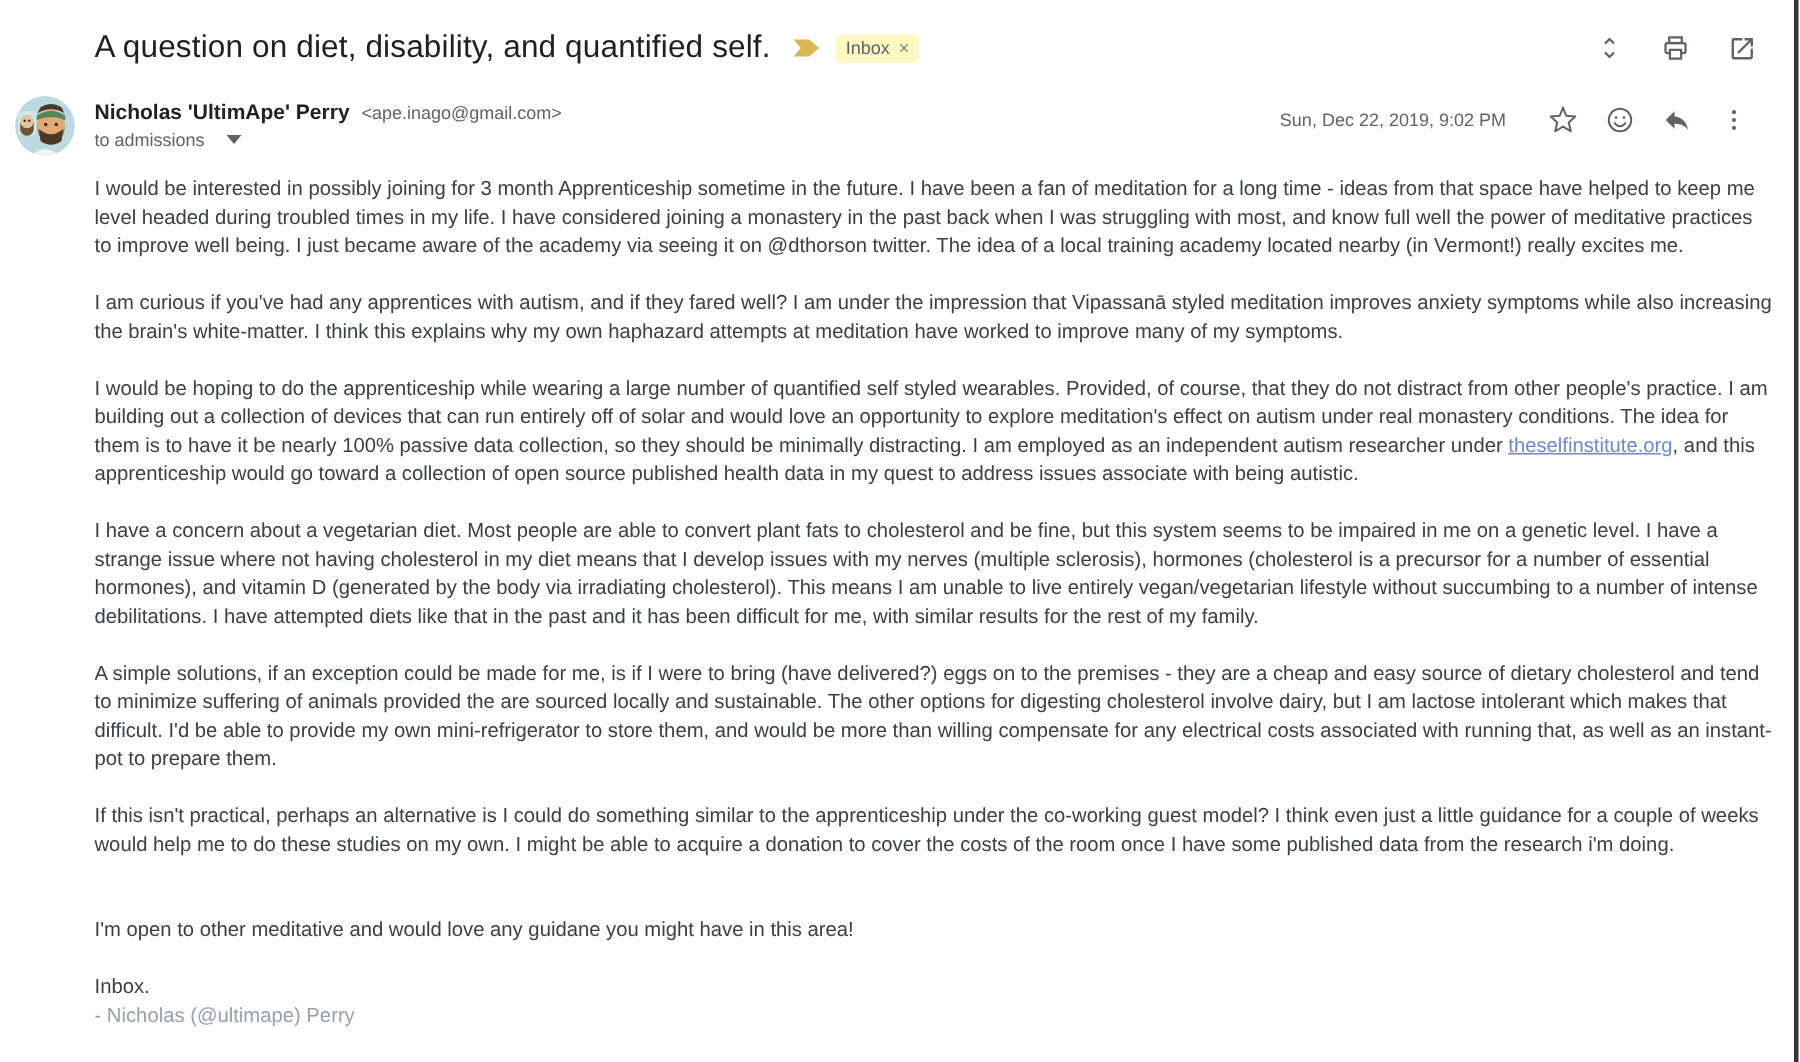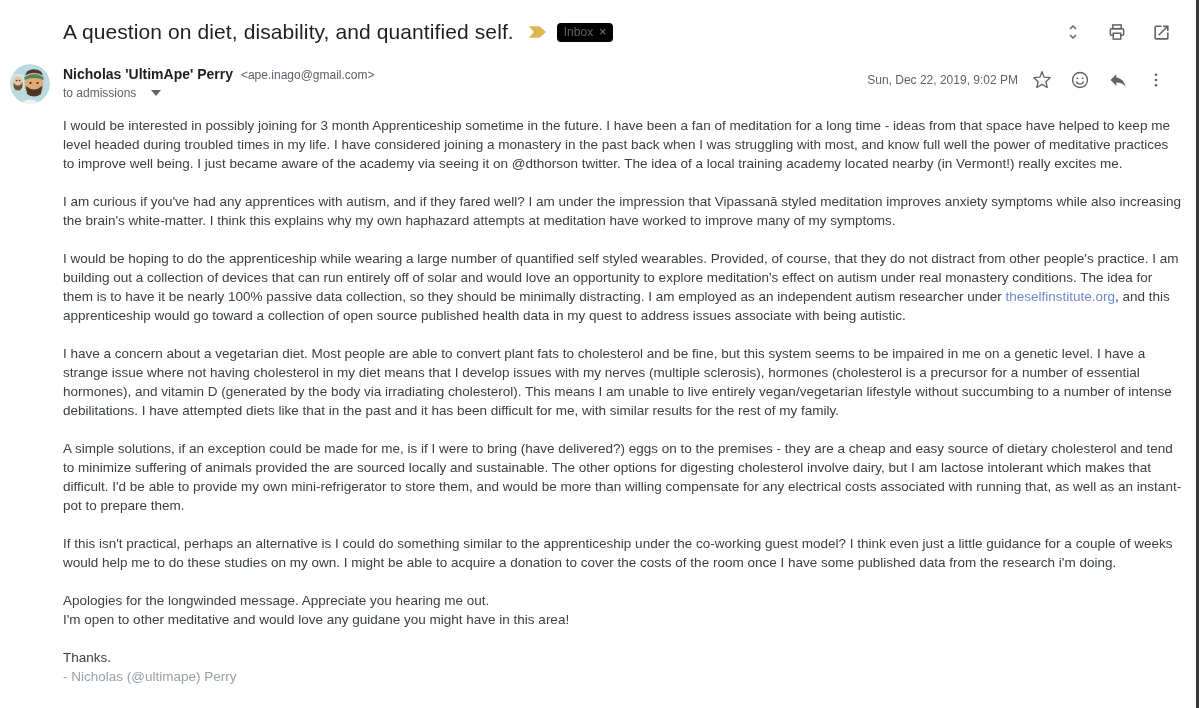--- a/index.html
+++ b/index.html
@@ -6,44 +6,44 @@
   html,body { background:#fff; }
   .app {
     position:relative; width:1200px; height:708px; background:#fff;
     font-family:"Liberation Sans", sans-serif; color:#202124; overflow:hidden;
   }
   
   .subject-row { position:absolute; left:63px; top:20px; right:70px;
     display:flex; align-items:center; gap:10px; }
   .subject { font-size:21px; font-weight:400; color:#1f1f1f; letter-spacing:.1px; white-space:nowrap; }
   .imp-marker { width:19px; height:14px; margin-left:4px; flex:0 0 auto; }
-  .label-chip { display:inline-flex; align-items:center; gap:6px; background:#000000;
+  .label-chip { display:inline-flex; align-items:center; gap:6px; background:#fef9c3;
     border-radius:4px; padding:2px 7px; font-size:12px; color:#5f6368; cursor:default; height:19px; }
   .label-x { font-size:12px; color:#80868b; cursor:pointer; line-height:1; }
   .subject-actions { position:absolute; right:25px; top:18px; display:flex; gap:16px; }
   .icon-btn { width:28px; height:28px; border:none; background:transparent; display:flex;
     align-items:center; justify-content:center; cursor:pointer; border-radius:50%; padding:0; }
   .icon-btn svg { display:block; }
   
   .msg-header { position:absolute; left:10px; top:64px; right:16px; display:flex; }
   .avatar { width:40px; height:40px; border-radius:50%; overflow:hidden; flex:0 0 auto; cursor:pointer; }
   .sender-block { margin-left:13px; padding-top:2px; }
   .sender-line { font-size:14px; }
   .sender-name { font-weight:bold; color:#202124; }
   .sender-email { font-size:12px; color:#5f6368; margin-left:4px; }
   .recipient-row { margin-top:4px; font-size:12px; color:#5f6368; display:flex; align-items:center;
     gap:15px; cursor:pointer; width:max-content; }
   .header-right { position:absolute; right:14px; top:2px; display:flex; align-items:center; }
-  .date { font-size:12px; color:#5f6368; white-space:nowrap; }
+  .date { font-size:12px; color:#5f6368; margin-right:14px; white-space:nowrap; }
   .header-right .icon-btn { margin-left:10px; }
   
   .mail-body { position:absolute; left:63px; top:116px; width:1120px;
     font-size:13.5px; line-height:19px; color:#3c4043; }
   .mail-body p { margin:0 0 19px 0; }
-  .mail-body a { color:#6f87cf; cursor:pointer; }
+  .mail-body a { color:#6f87cf; text-decoration:underline; cursor:pointer; }
   .sig { color:#9aa0a6; }
   
   .scrollbar { position:absolute; top:0; right:1px; width:3px; height:708px; background:#35363a; cursor:pointer; }
 </style>
 </head>
 <body>
 
 <div class="app">
 
   <div class="subject-row">
@@ -140,18 +140,18 @@
     </div>
   </div>
 
   <div class="mail-body">
     <p>I would be interested in possibly joining for 3 month Apprenticeship sometime in the future. I have been a fan of meditation for a long time - ideas from that space have helped to keep me level headed during troubled times in my life. I have considered joining a monastery in the past back when I was struggling with most, and know full well the power of meditative practices to improve well being. I just became aware of the academy via seeing it on @dthorson twitter. The idea of a local training academy located nearby (in Vermont!) really excites me.</p>
     <p>I am curious if you've had any apprentices with autism, and if they fared well? I am under the impression that Vipassanā styled meditation improves anxiety symptoms while also increasing the brain's white-matter. I think this explains why my own haphazard attempts at meditation have worked to improve many of my symptoms.</p>
     <p><span>I would be hoping to do the apprenticeship while wearing a large number of quantified self styled wearables. Provided, of course, that they do not distract from other people's practice. I am building out a collection of devices that can run entirely off of solar and would love an opportunity to explore meditation's effect on autism under real monastery conditions. The idea for them is to have it be nearly 100% passive data collection, so they should be minimally distracting. I am employed as an independent autism researcher under </span><a>theselfinstitute.org</a><span>, and this apprenticeship would go toward a collection of open source published health data in my quest to address issues associate with being autistic.</span></p>
     <p>I have a concern about a vegetarian diet. Most people are able to convert plant fats to cholesterol and be fine, but this system seems to be impaired in me on a genetic level. I have a strange issue where not having cholesterol in my diet means that I develop issues with my nerves (multiple sclerosis), hormones (cholesterol is a precursor for a number of essential hormones), and vitamin D (generated by the body via irradiating cholesterol). This means I am unable to live entirely vegan/vegetarian lifestyle without succumbing to a number of intense debilitations. I have attempted diets like that in the past and it has been difficult for me, with similar results for the rest of my family.</p>
     <p>A simple solutions, if an exception could be made for me, is if I were to bring (have delivered?) eggs on to the premises - they are a cheap and easy source of dietary cholesterol and tend to minimize suffering of animals provided the are sourced locally and sustainable. The other options for digesting cholesterol involve dairy, but I am lactose intolerant which makes that difficult. I'd be able to provide my own mini-refrigerator to store them, and would be more than willing compensate for any electrical costs associated with running that, as well as an instant-pot to prepare them.</p>
     <p>If this isn't practical, perhaps an alternative is I could do something similar to the apprenticeship under the co-working guest model? I think even just a little guidance for a couple of weeks would help me to do these studies on my own. I might be able to acquire a donation to cover the costs of the room once I have some published data from the research i'm doing.</p>
-    <p><span>Apologies for the longwinded message. Appreciate you hearing me out.</span><br><span>I'm open to other meditative and would love any guidane you might have in this area!</span></p>
-    <p><span>Thanks.</span><br><span class="sig">- Nicholas (@ultimape) Perry</span></p>
+    <p><br><span>I'm open to other meditative and would love any guidane you might have in this area!</span></p>
+    <p><span>Inbox.</span><br><span class="sig">- Nicholas (@ultimape) Perry</span></p>
   </div>
 
   <div class="scrollbar"></div>
 </div>
 
 </body></html>

